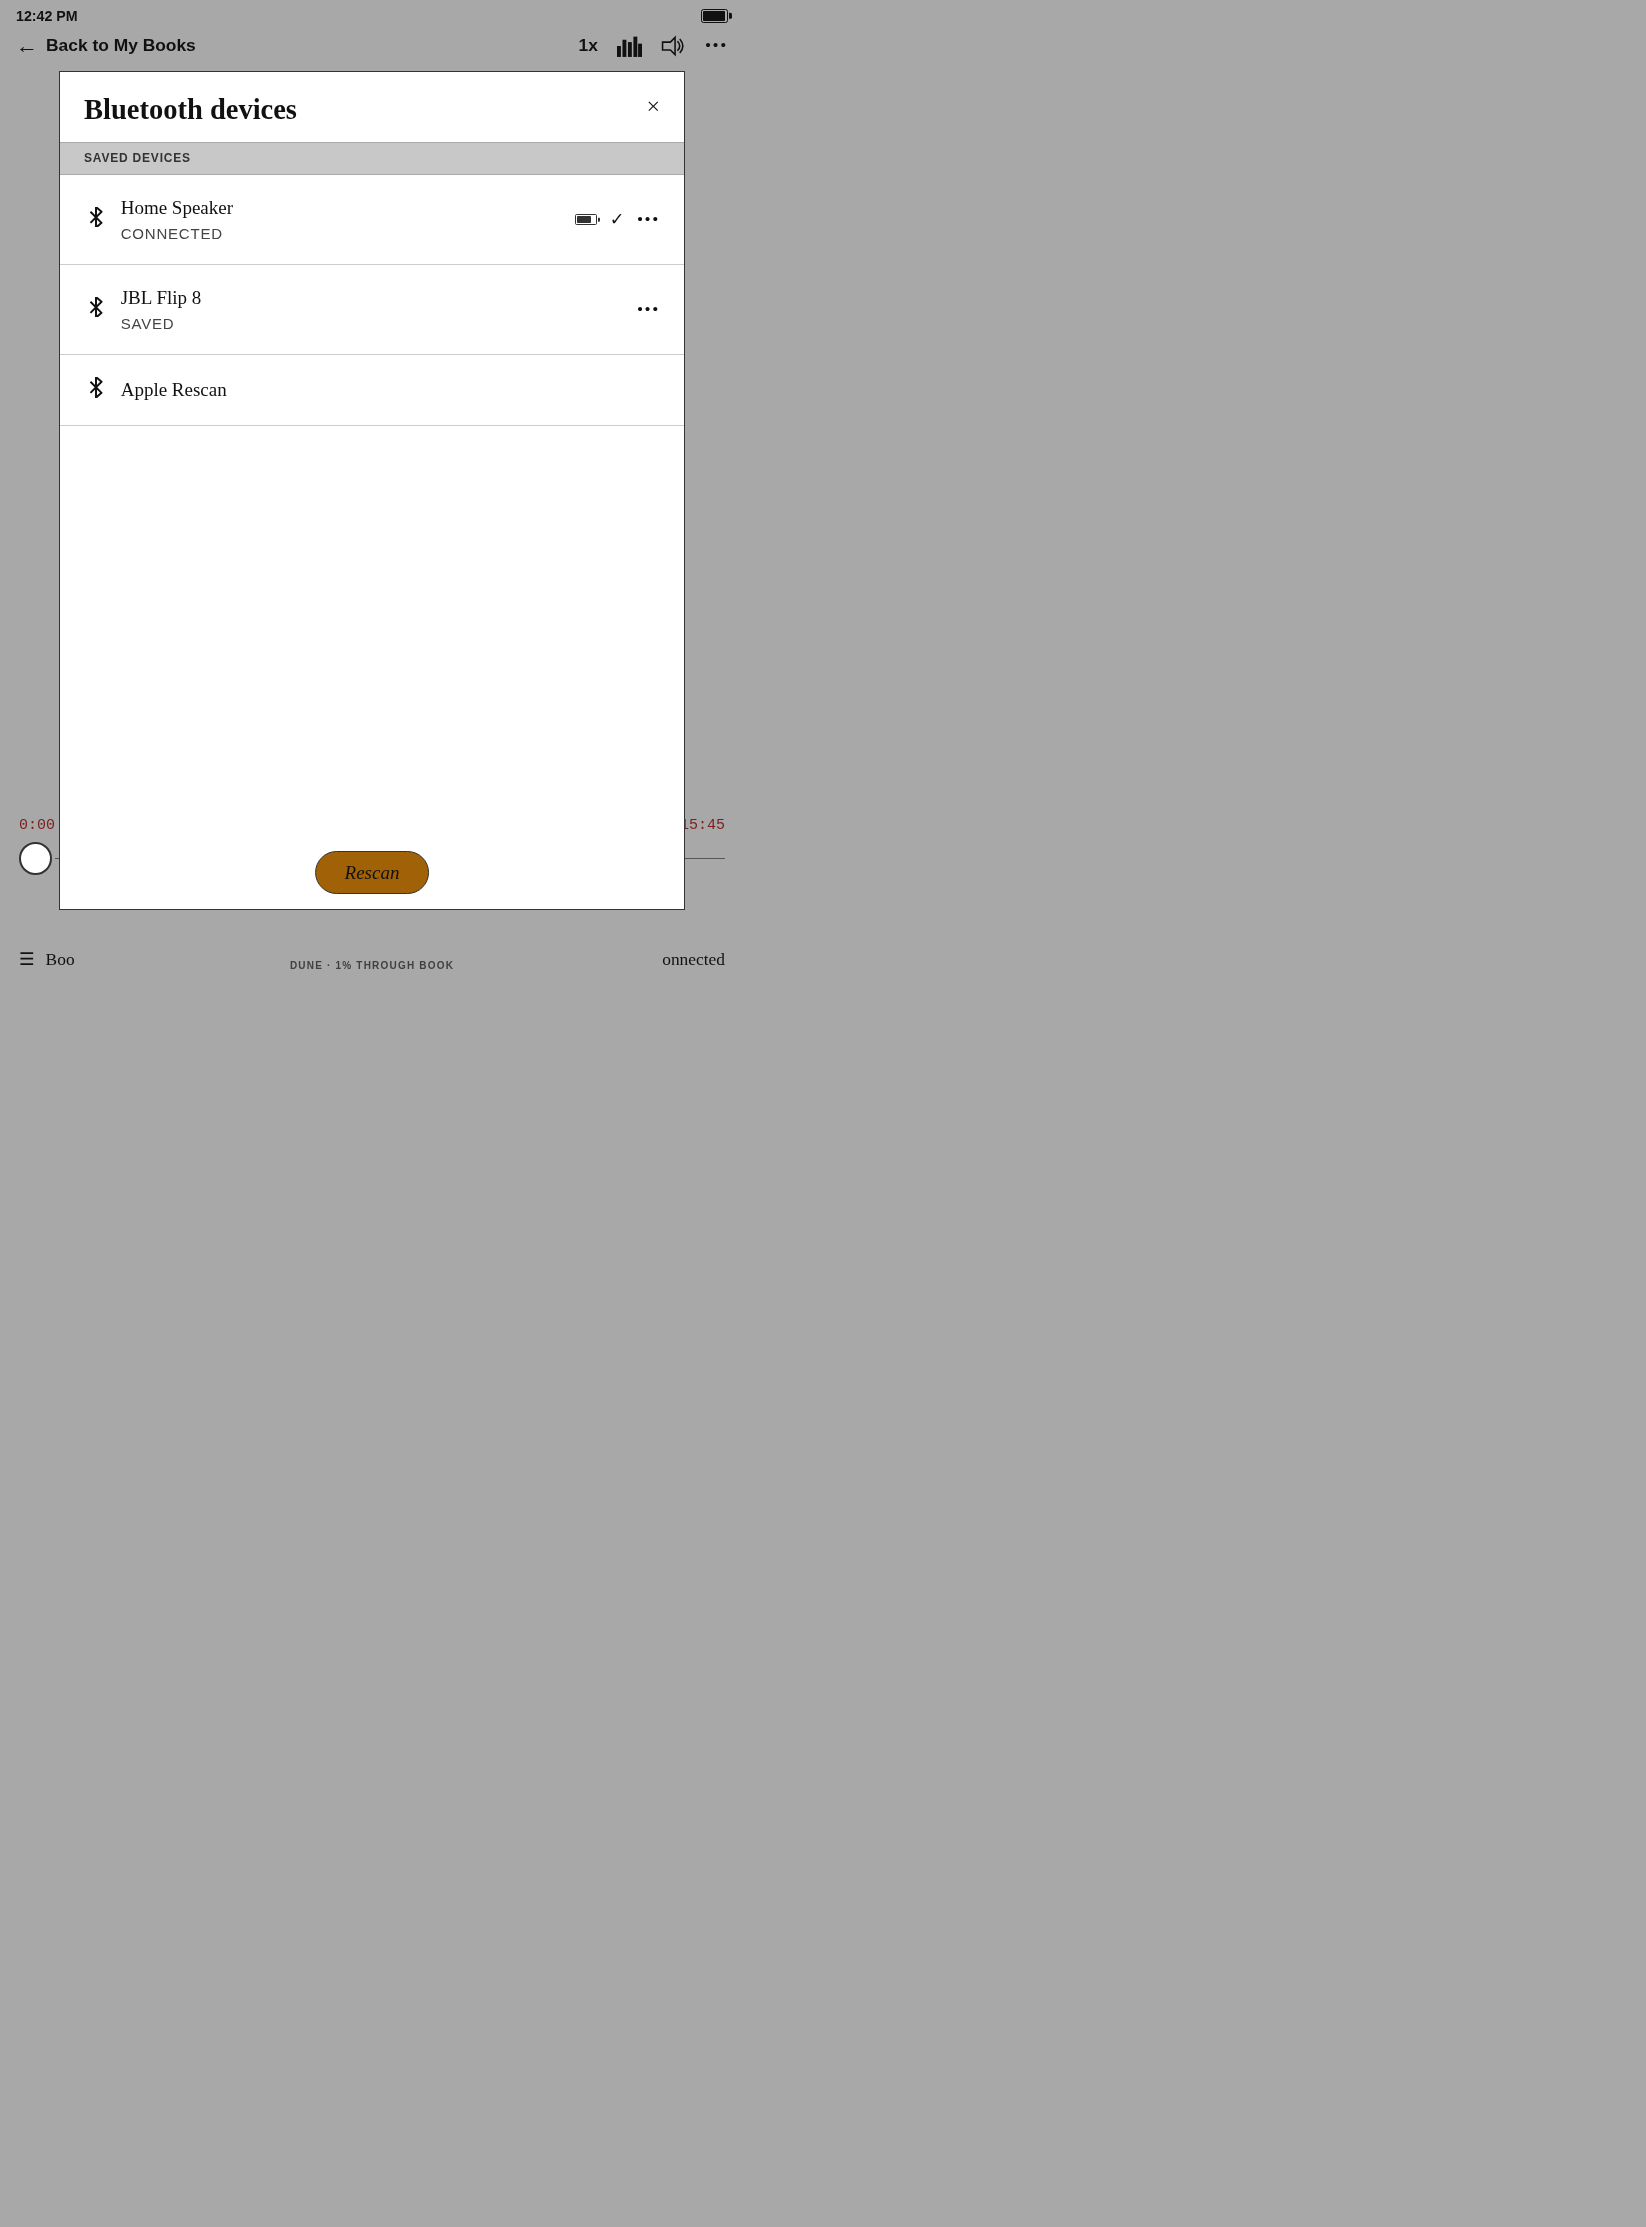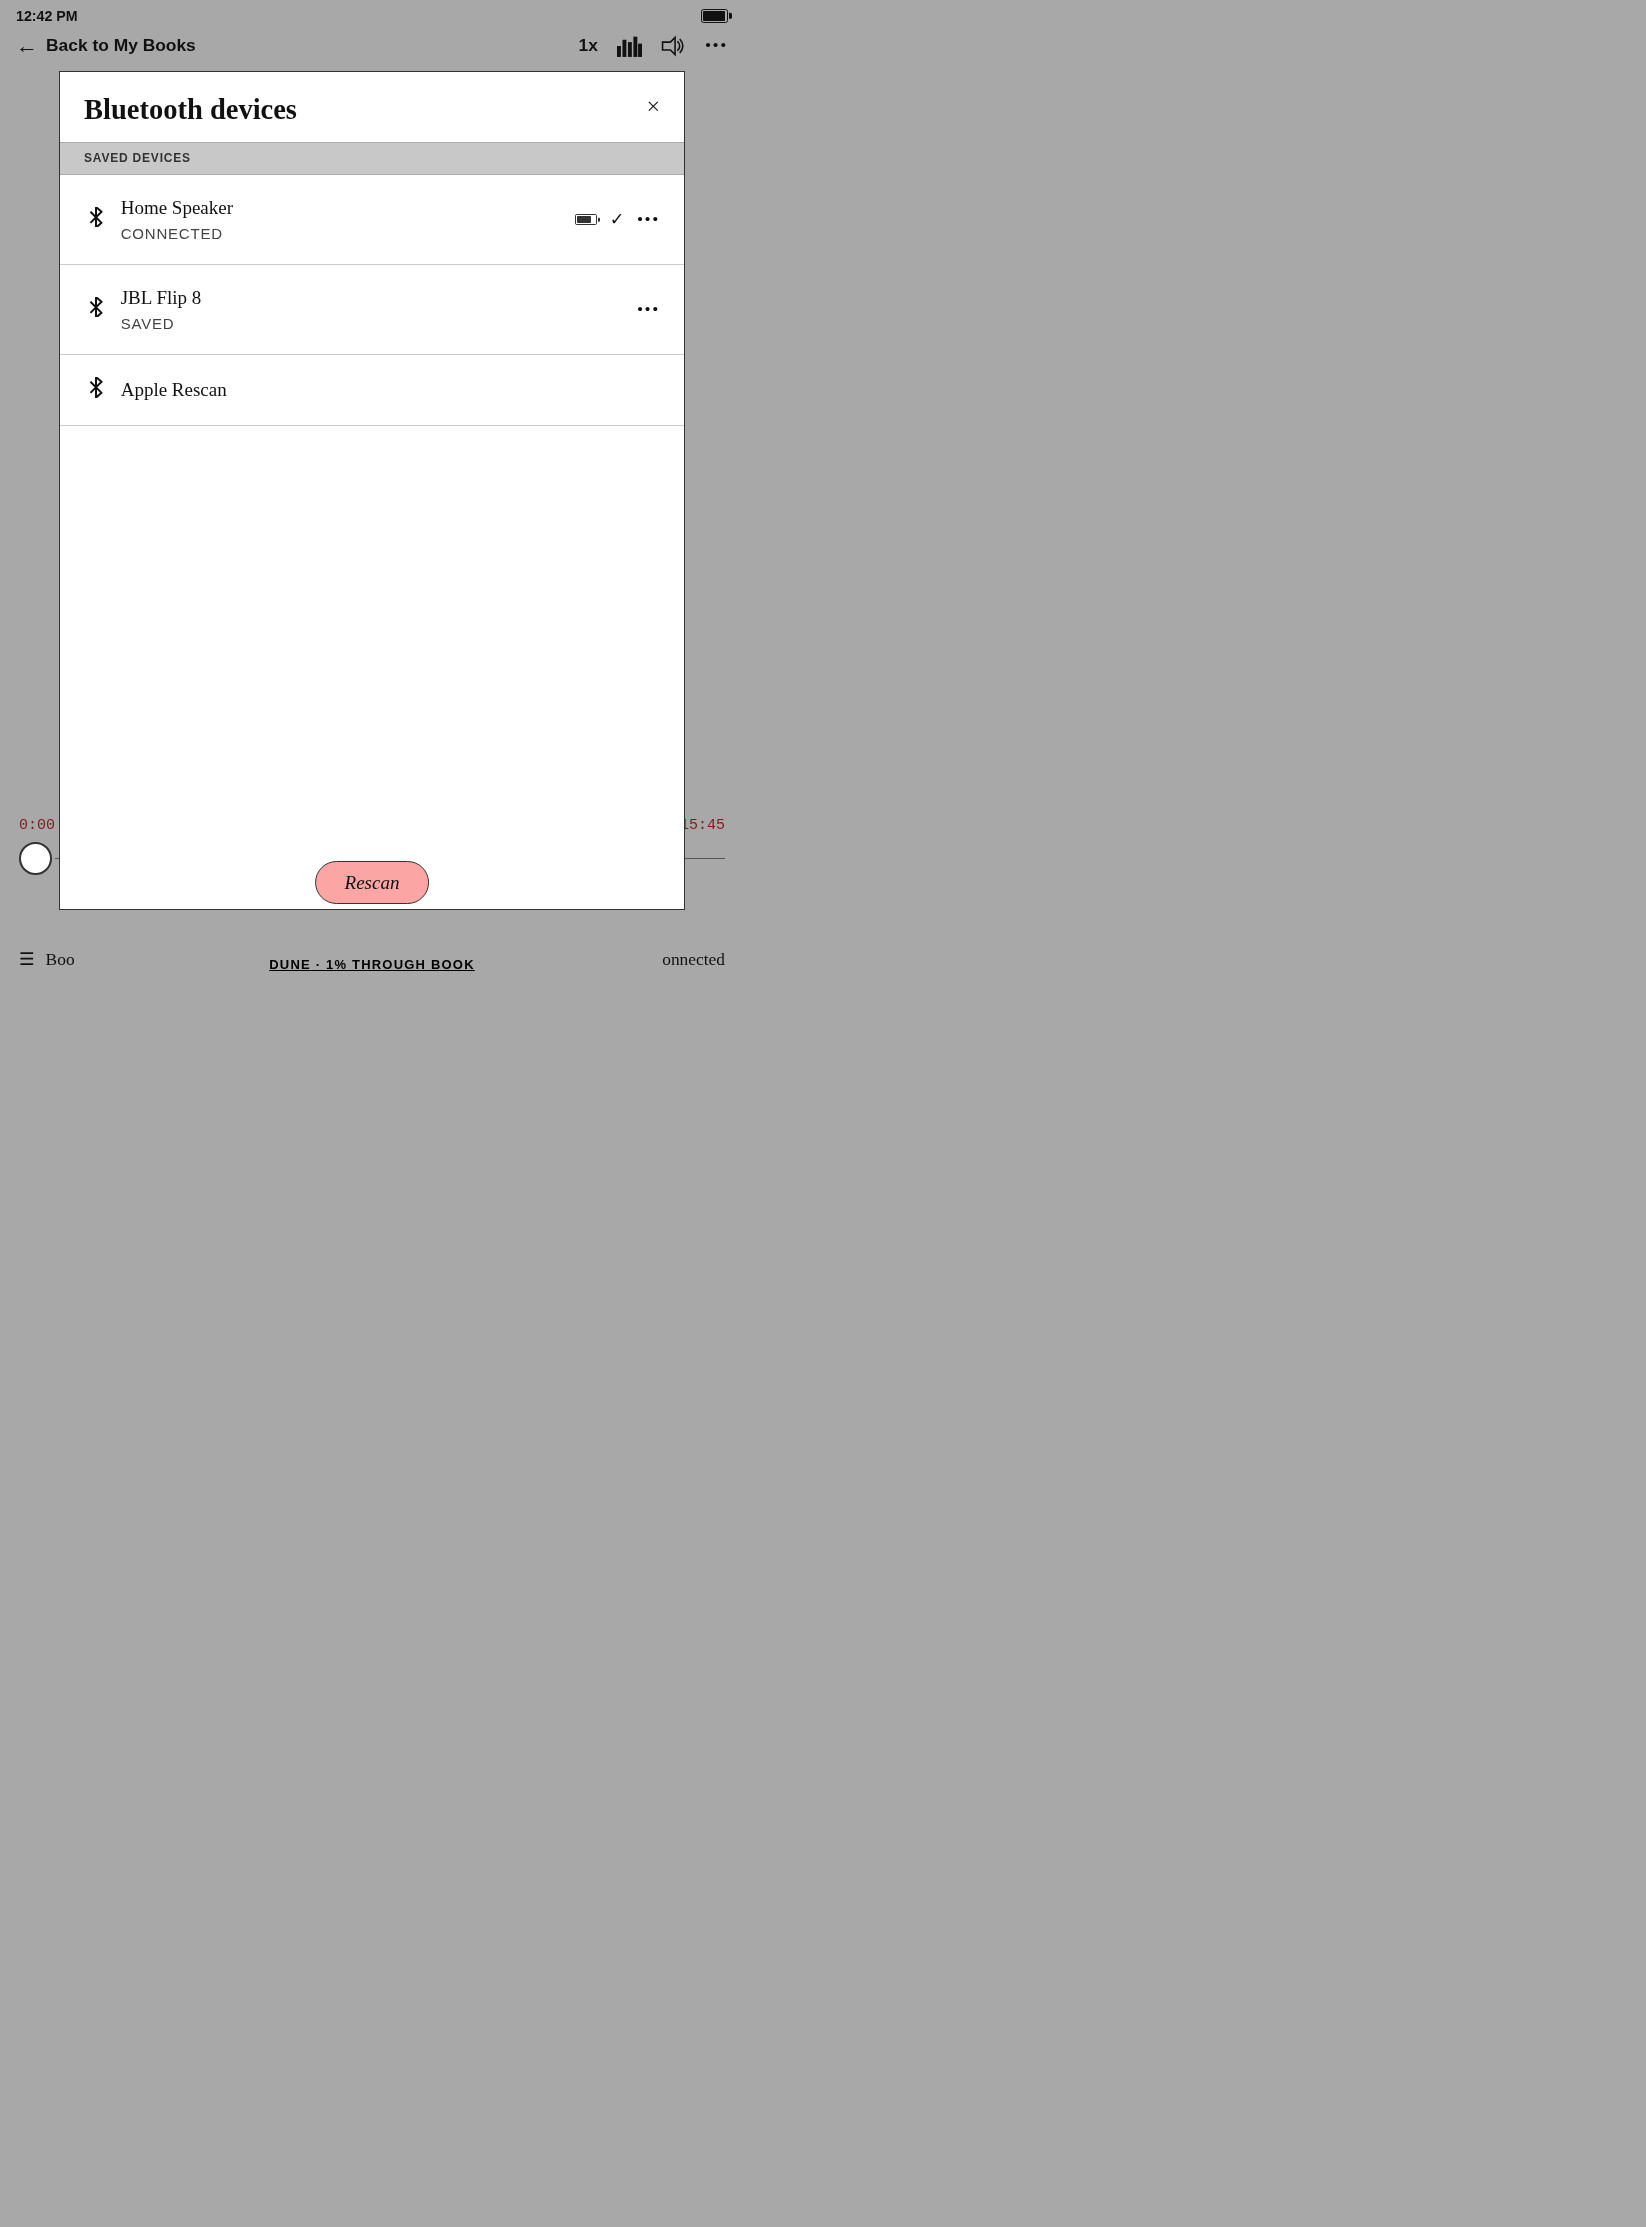--- a/index.html
+++ b/index.html
@@ -308,24 +308,24 @@
     .bottom-nav-right {
       margin-left: auto;
       font-size: 17.4px;
       font-family: Georgia, serif;
       color: #111;
     }
 
     
     .rescan-btn {
       position: absolute;
-      bottom: 101px;
+      bottom: 111px;
       left: 50%;
       transform: translateX(-50%);
-      background: #fca5a5;
+      background: #a16207;
       border: 1.6px solid #333;
       border-radius: 24px;
       padding: 9.5px 28.5px;
       font-size: 19px;
       font-family: Georgia, serif;
       font-style: italic;
       font-weight: 400;
       color: #111;
       cursor: pointer;
       z-index: 20;
@@ -334,27 +334,26 @@
 
     
     .book-progress-bar {
       position: absolute;
       bottom: 32px;
       left: 0; right: 0;
       text-align: center;
     }
 
     .book-progress-text {
-      font-size: 13px;
+      font-size: 10px;
       font-family: Arial, sans-serif;
       font-weight: 600;
       letter-spacing: 1.2px;
-      color: #000000;
+      color: #404040;
       text-transform: uppercase;
-      text-decoration: underline;
     }
   </style>
 </head>
 <body>
 
 <div class="status-bar">
   <span class="status-time">12:42 PM</span>
   <div class="battery-icon">
     <div class="battery-fill"></div>
   </div>

